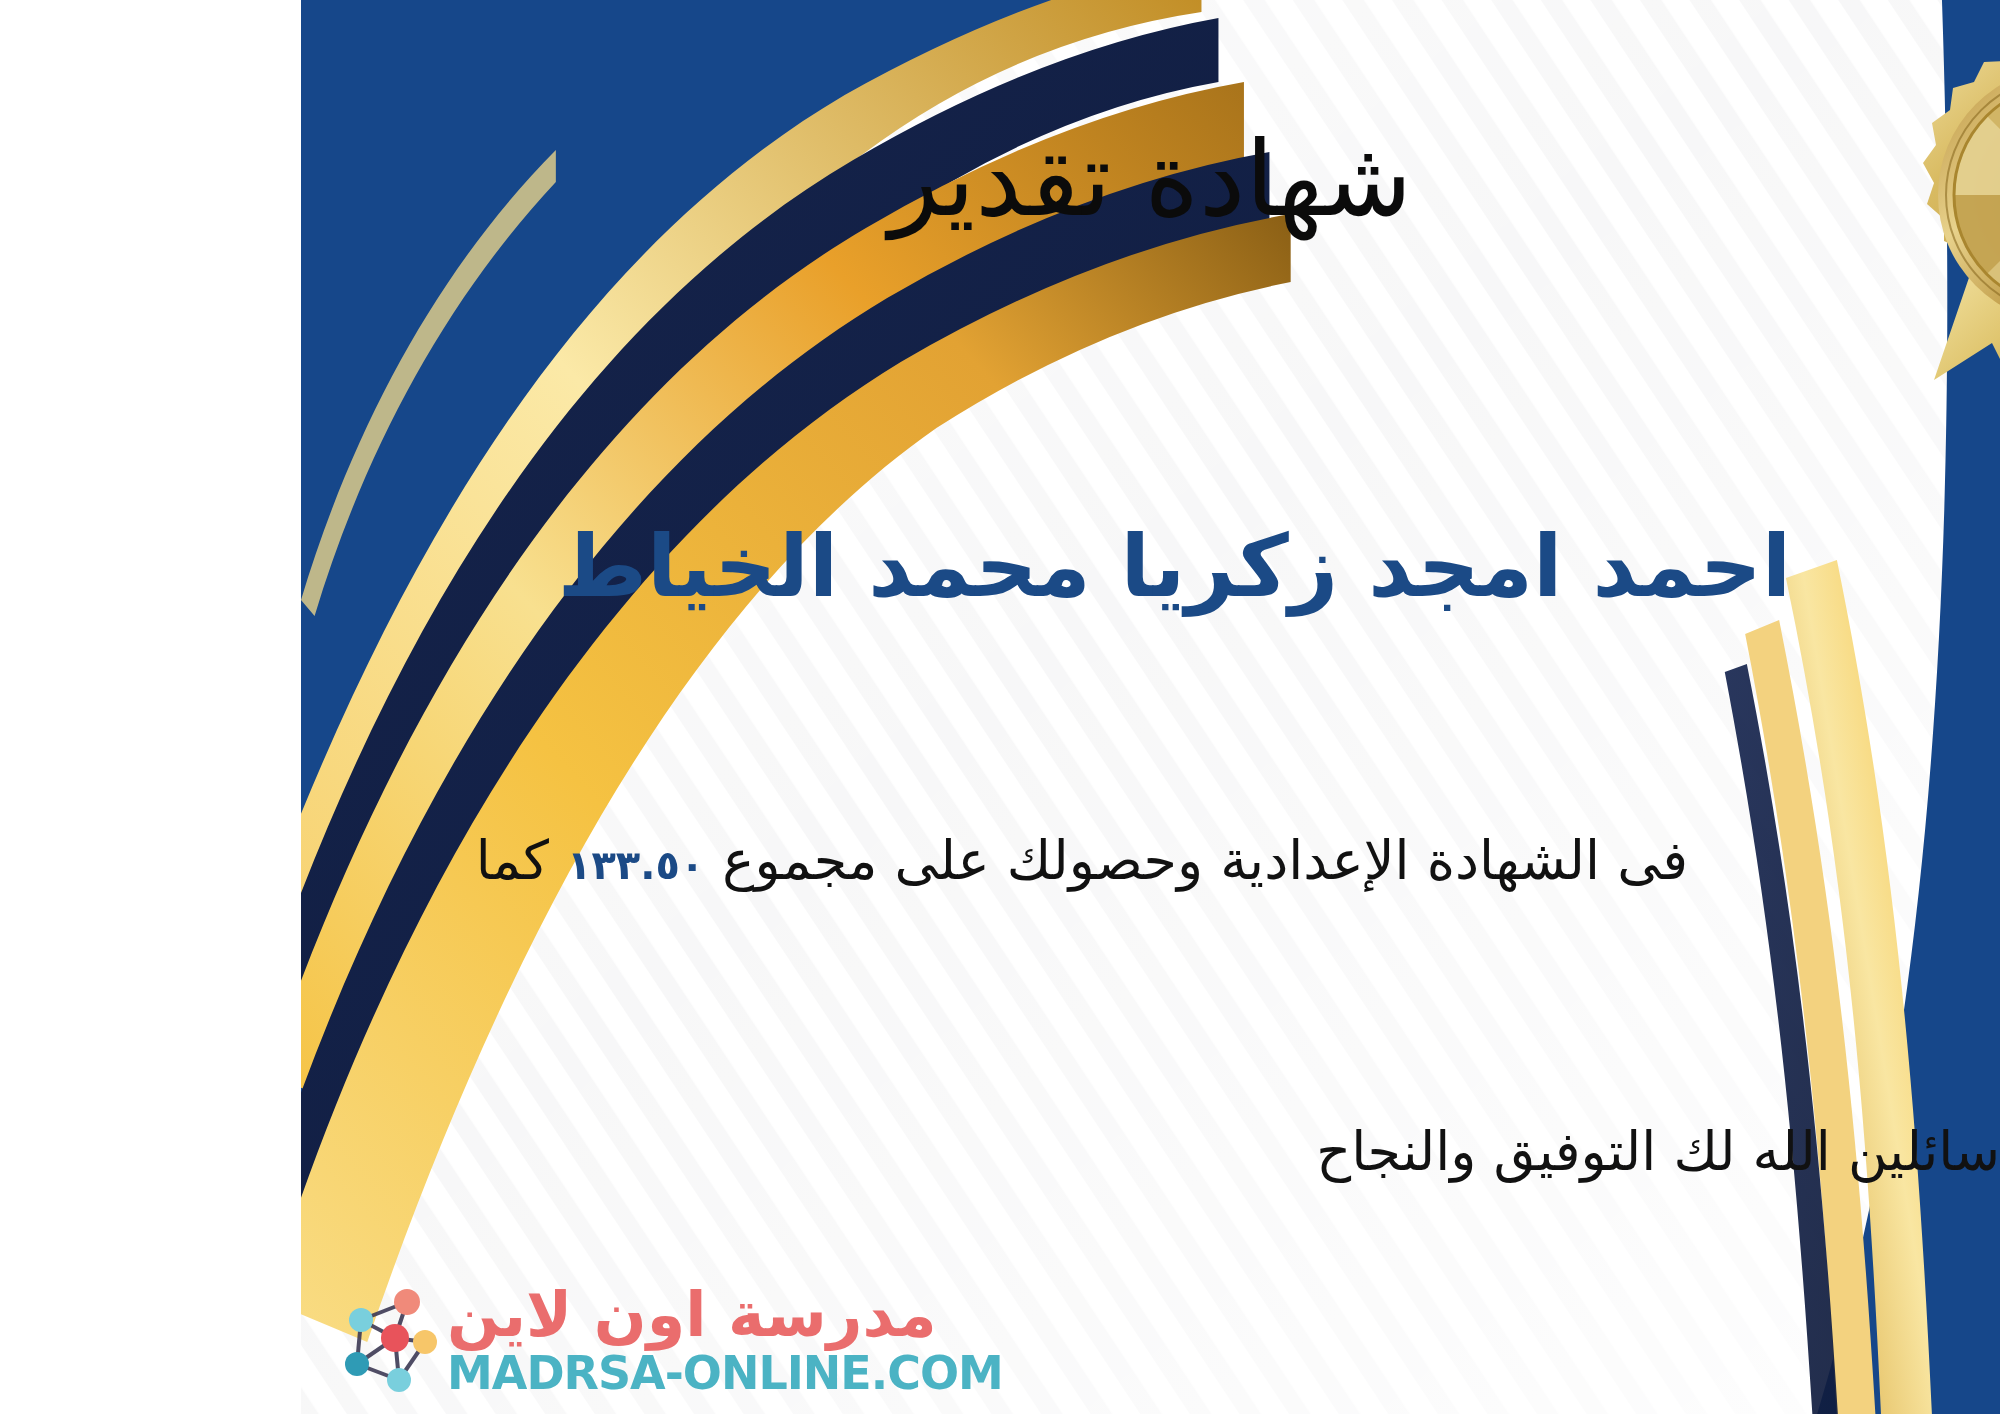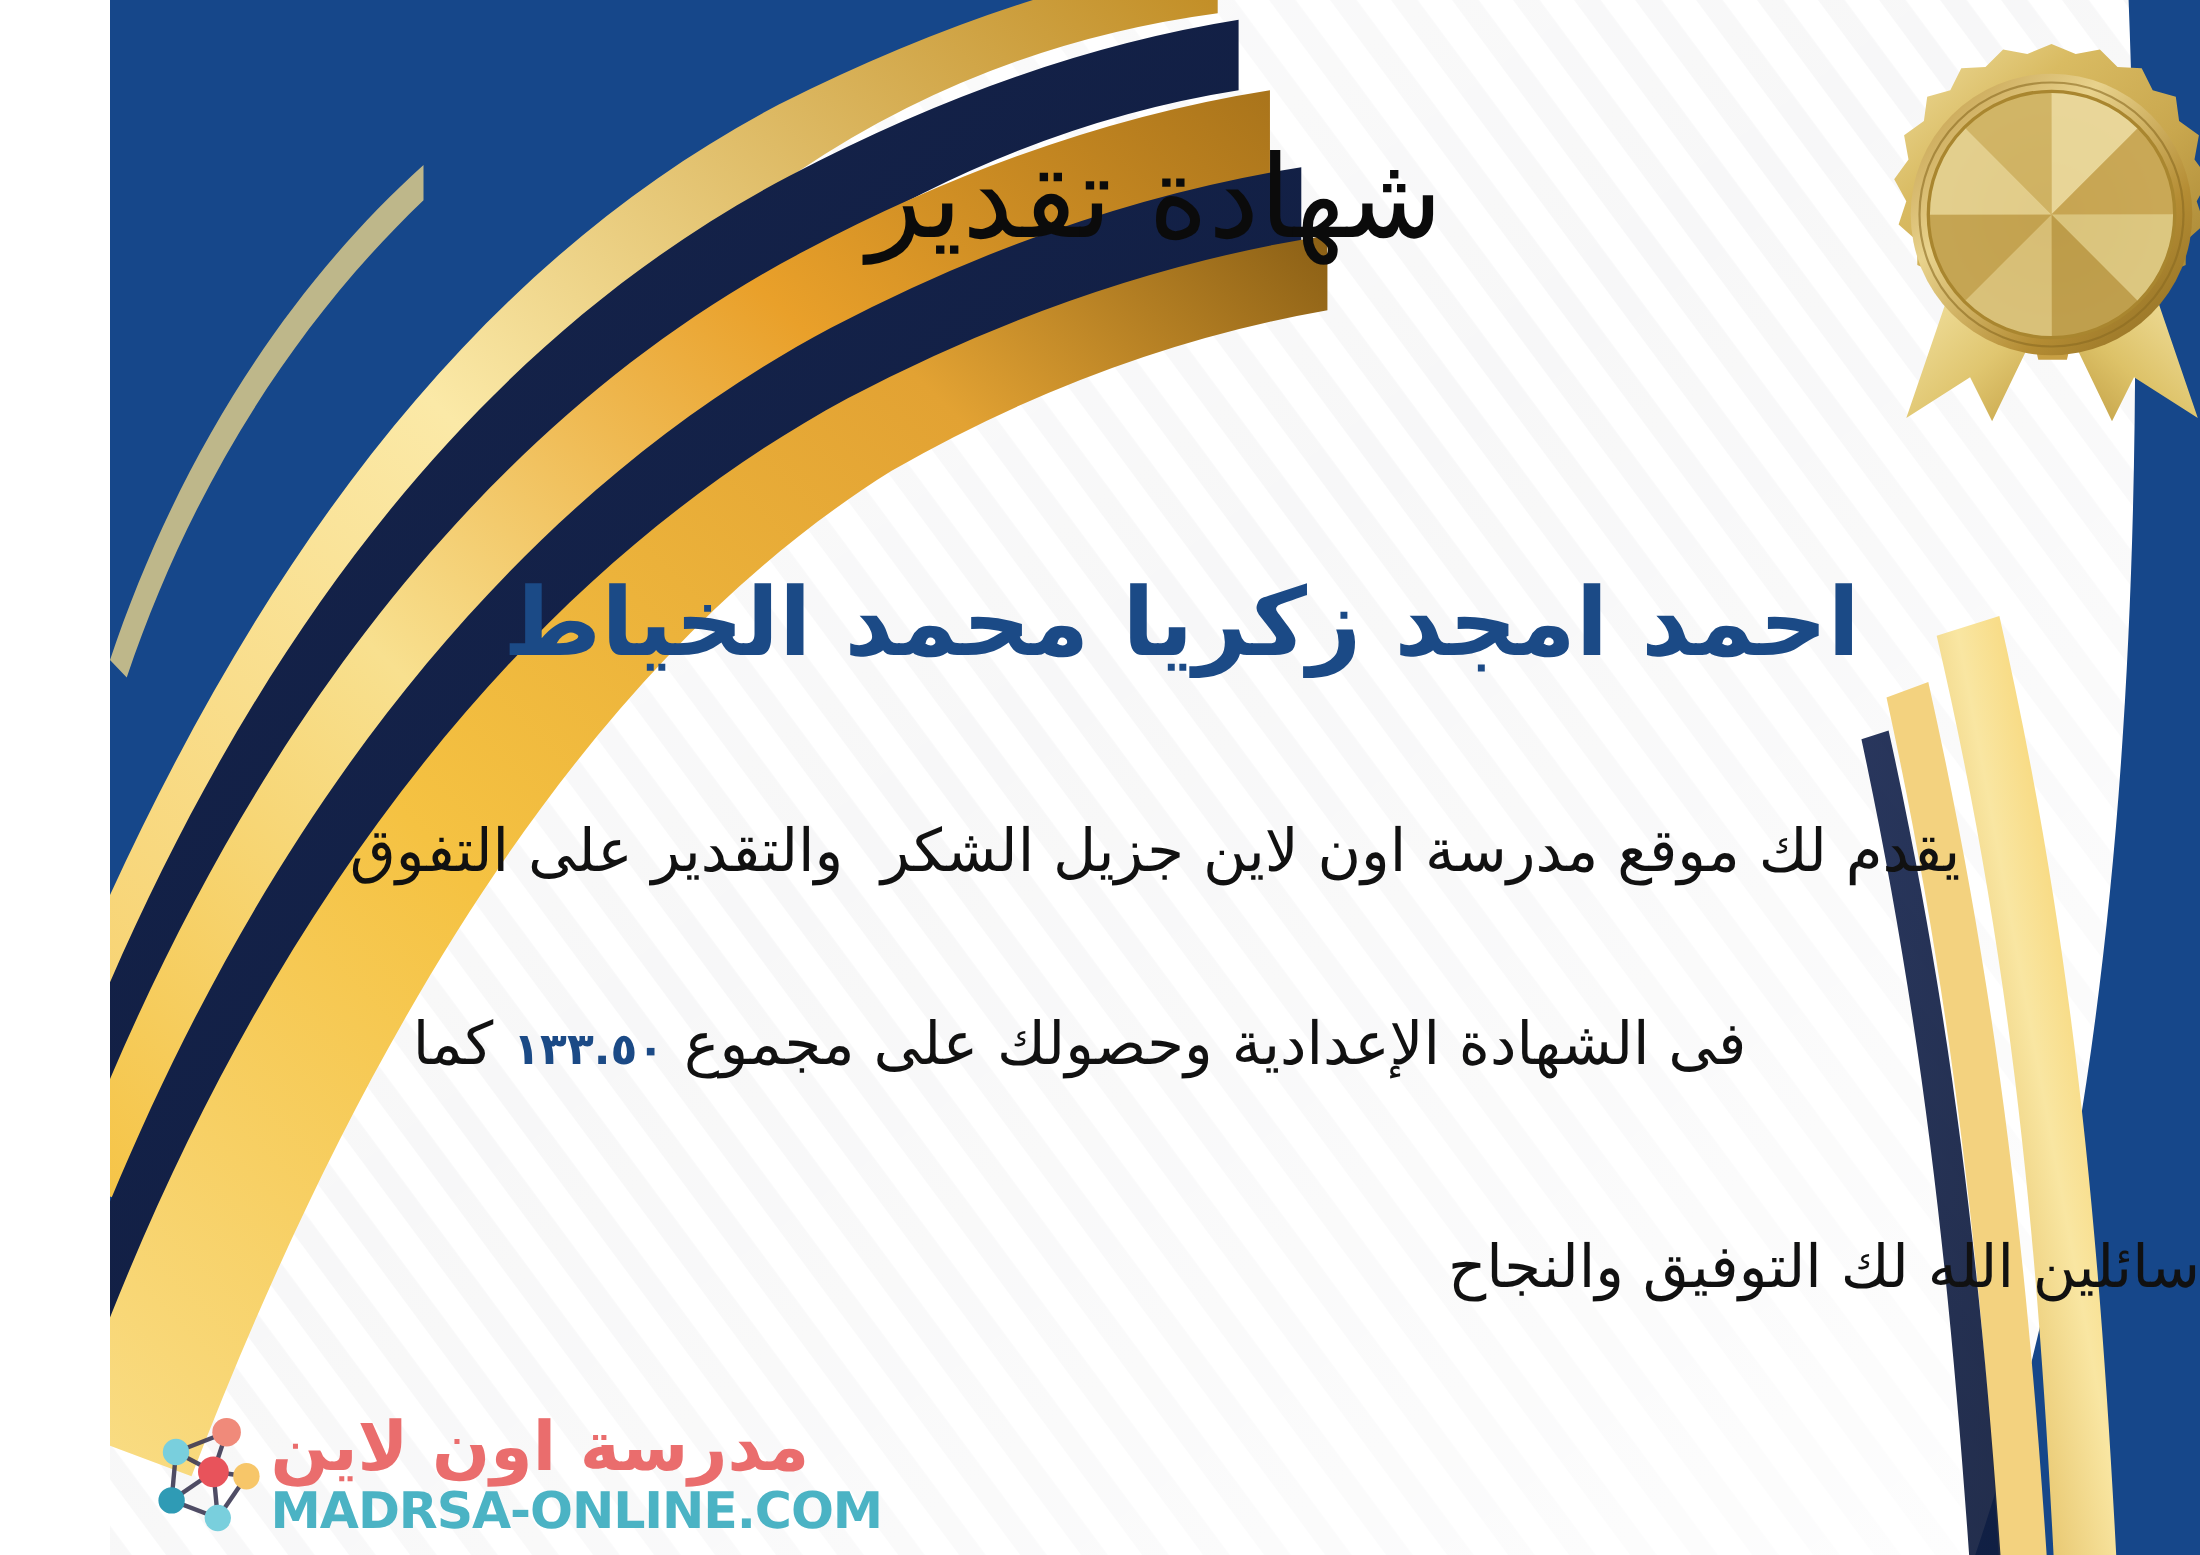--- a/index.html
+++ b/index.html
@@ -7,21 +7,21 @@
     margin: 0;
     padding: 0;
     background: #ffffff;
   }
   body {
     font-family: "DejaVu Sans", "Liberation Sans", sans-serif;
   }
 
   .certificate {
     position: relative;
-    width: 1900px;
+    width: 1699px;
     height: 1414px;
     overflow: hidden;
     background: #16478a;
   }
 
   
   .paper-layer {
     position: absolute;
     inset: 0;
     z-index: 2;
@@ -336,21 +336,20 @@
     </svg>
   </div>
 
   <div class="content">
 
     <div class="cert-title">شهادة تقدير</div>
 
     <div class="recipient-name">احمد امجد زكريا محمد الخياط</div>
 
     <div class="body-block">
-      <div class="body-line">يقدم لك موقع مدرسة اون لاين جزيل الشكر  والتقدير على التفوق</div>
 
       <div class="body-line">
         <span>فى الشهادة الإعدادية وحصولك على مجموع</span><span class="grade-value">١٣٣.٥٠</span><span>كما</span>
       </div>
 
     </div>
 
     <div class="closing-line">سائلين الله لك التوفيق  والنجاح</div>
   </div>
 

